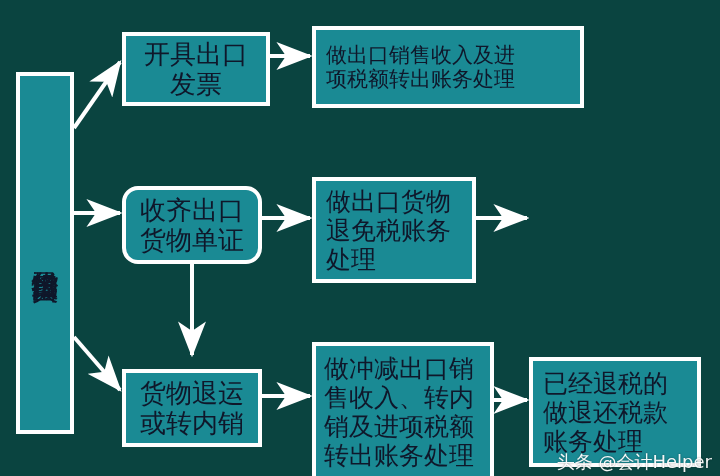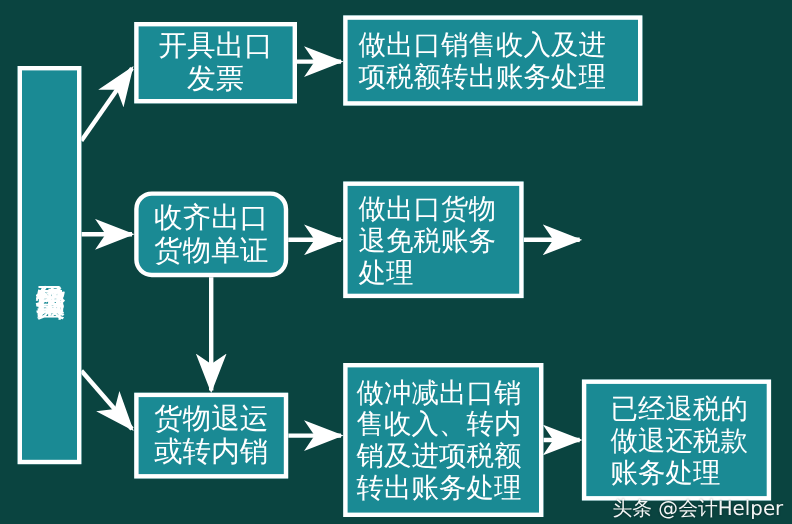--- a/index.html
+++ b/index.html
@@ -20,29 +20,30 @@
     left: 0;
     top: 0;
     width: 720px;
     height: 476px;
   }
   .node {
     position: absolute;
     box-sizing: border-box;
     background: #1a8a94;
     border: 4px solid #ffffff;
-    color: #ffffff;
+    color: #0f172a;
     display: flex;
     align-items: center;
     justify-content: center;
     text-align: center;
     line-height: 1.16;
     font-weight: 400;
     letter-spacing: 0px;
     z-index: 3;
+    margin-top: 12px;
   }
   .node .txt {
     display: block;
     width: 100%;
     white-space: pre-line;
   }
   
   #node-start {
     left: 16px;
     top: 60px;
@@ -67,21 +68,21 @@
     top: 20px;
     width: 148px;
     height: 74px;
     font-size: 26px;
   }
   #node-sales-income {
     left: 312px;
     top: 14px;
     width: 272px;
     height: 82px;
-    font-size: 25px;
+    font-size: 21px;
     justify-content: flex-end;
   }
   #node-sales-income .txt { text-align: left; padding-left: 10px; }
 
   
   #node-collect-docs {
     left: 122px;
     top: 174px;
     width: 140px;
     height: 78px;
@@ -127,21 +128,21 @@
   #node-offset-sales .txt { text-align: left; padding-left: 8px; }
 
   #node-already-refunded {
     left: 529px;
     top: 345px;
     width: 172px;
     height: 110px;
     font-size: 25px;
     justify-content: flex-start;
   }
-  #node-already-refunded .txt { text-align: left; padding-left: 22px; }
+  #node-already-refunded .txt { text-align: left; padding-left: 10px; }
 
   #watermark {
     position: absolute;
     right: 8px;
     bottom: 2px;
     color: #ffffff;
     font-size: 18px;
     font-family: "DejaVu Sans", "Liberation Sans", sans-serif;
     opacity: 0.95;
     z-index: 9;

